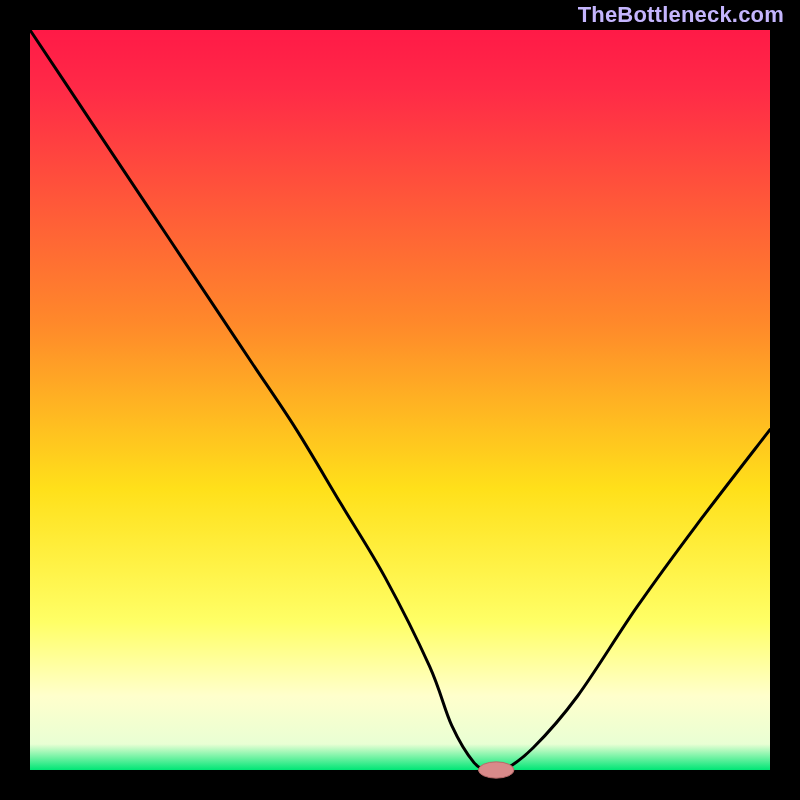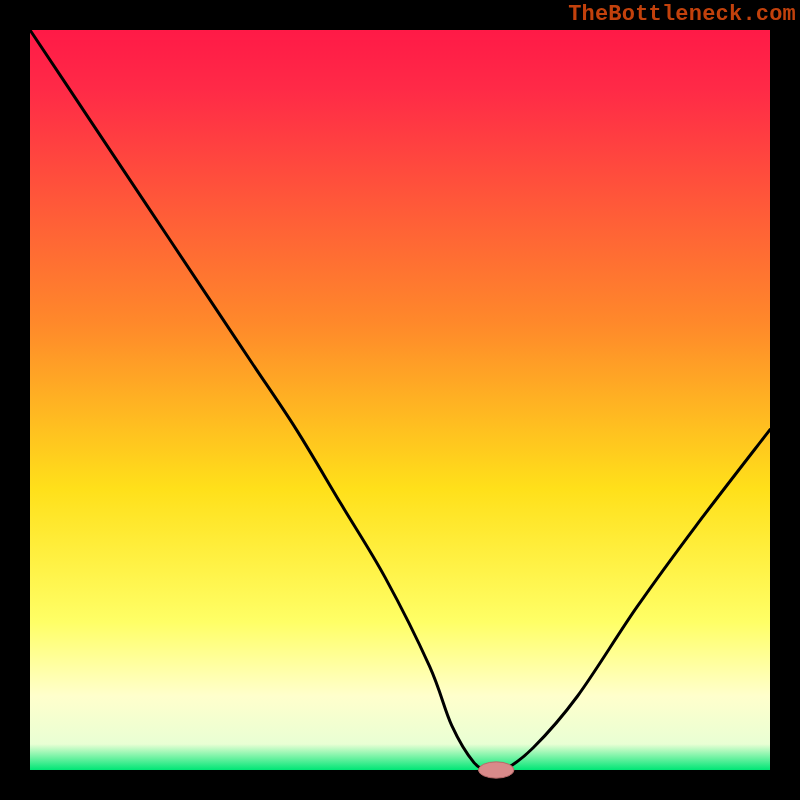--- a/index.html
+++ b/index.html
@@ -13,28 +13,27 @@
   }
   .frame {
     position: relative;
     width: 800px;
     height: 800px;
     background: #000;
   }
   .watermark {
     position: absolute;
     top: 2px;
-    right: 4px;
-    color: #c2410c;
+    right: 16px;
+    color: #c4b5fd;
     font-size: 22px;
     font-weight: 600;
     letter-spacing: 0.2px;
     z-index: 10;
     user-select: none;
-    font-family: Liberation Mono, monospace;
   }
   svg {
     display: block;
   }
 </style>
 </head>
 <body>
 
 <div class="frame">
   <div class="watermark">TheBottleneck.com</div>

